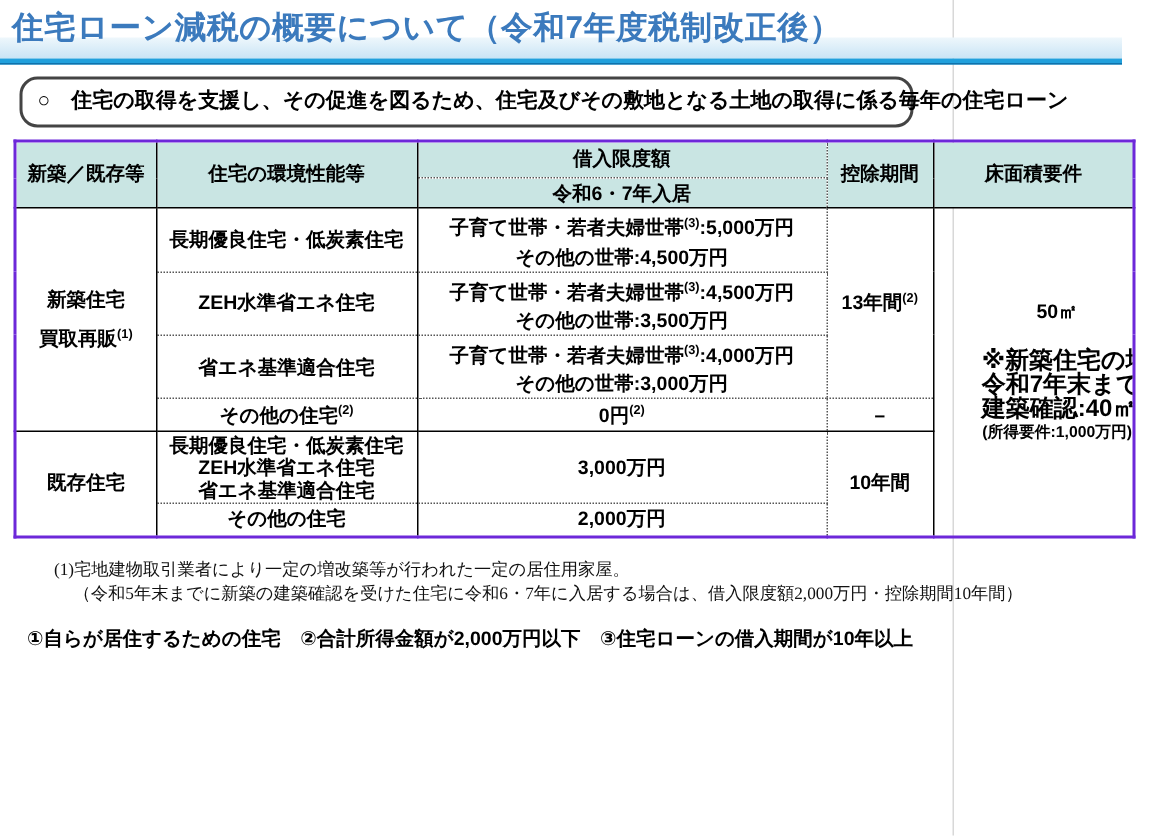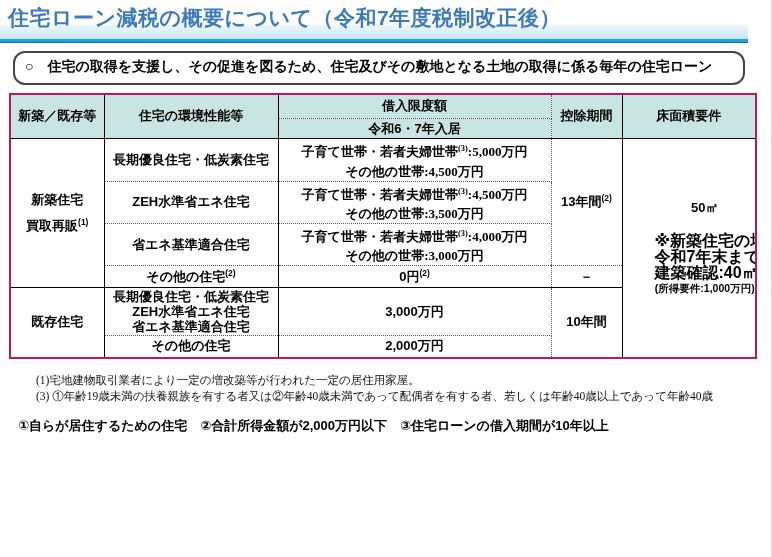--- a/index.html
+++ b/index.html
@@ -1,53 +1,53 @@
 <!DOCTYPE html>
 <html><head>
 <meta charset="utf-8">
 <style>
   * { box-sizing: border-box; }
   html,body { margin:0; padding:0; }
   body {
     width:772px; height:557px; background:#ffffff; overflow:hidden;
     font-family:"Liberation Sans","DejaVu Sans",sans-serif; color:#000;
   }
-  .page { position:relative; width:772px; height:557px; border-right:1px solid #d8d8d8; }
+  .page { position:relative; width:636px; height:557px; border-right:1px solid #d8d8d8; }
 
   
   .title-wrap { position:relative; height:44px; }
   .title-band { position:absolute; left:0; top:25px; width:748px; height:14px;
     background:linear-gradient(180deg,#eef7fc 0%,#c9e4f5 100%); }
   .title-rule { position:absolute; left:0; top:39px; width:748px; height:4px;
     background:#21a0dc; border-bottom:1px solid #0f72ab; }
   .title-text { position:relative; z-index:2; font-size:21px; font-weight:bold;
     color:#3b7abd; padding:4px 0 0 8px; letter-spacing:0.5px; white-space:nowrap; }
 
   
   .intro-box { margin:7px 26px 8px 13px; border:2px solid #444; border-radius:12px;
     padding:3px 10px 5px 10px; font-weight:bold; font-size:14px; line-height:1.55; }
   .intro-line { white-space:nowrap; }
   .intro-small { font-size:10.5px; }
 
   
   table { border-collapse:collapse; table-layout:fixed; width:746px; margin-left:9px;
-    border:2px solid #be185d; }
+    border:2px solid #6d28d9; }
   th,td { border:0; border-right:1px solid #000; border-bottom:1px solid #000;
     text-align:center; vertical-align:middle; font-weight:bold; padding:0; overflow:hidden; }
   th { background:#c9e5e3; font-size:13px; font-weight:bold; }
   td { font-size:13px;margin-left:47px; }
   sup { font-size:8.5px; font-weight:bold; }
   .dot-r { border-right:1px dotted #555; }
   .dot-b { border-bottom:1px dotted #555; }
   .no-r  { border-right:none; }
   .no-b  { border-bottom:none; }
   tr.hr1 { height:25px; } tr.hr2 { height:20px; }
   tr.r40 { height:40px; } tr.r22 { height:22px; } tr.r48 { height:48px; }
   .two-line { line-height:22px; }
-  .limit-line { line-height:19px; white-space:nowrap;font-family:Liberation Serif, serif; }
+  .limit-line { line-height:19px; white-space:nowrap; }
   .env3 { line-height:15px; white-space:nowrap; }
   .area-cell div { white-space:nowrap;padding-left:32px; }
   .area-main { font-size:13px; margin-bottom:16px; }
   .area-note { font-size:16px; line-height:16px; }
   .area-note-small { font-size:10.5px; line-height:15px; }
 
   
   .footnotes { margin:13px 0 0 36px; font-family:"Liberation Serif","DejaVu Serif",serif;
     font-size:11.5px; line-height:1.42; color:#111; }
   .fn-line { white-space:nowrap; }
@@ -147,20 +147,20 @@
 
     <tr class="r22">
       <td class="no-b">その他の住宅</td>
       <td class="dot-r no-b">2,000万円</td>
     </tr>
   </tbody>
     </table>
 
   <div class="footnotes">
     <div class="fn-line">(1)宅地建物取引業者により一定の増改築等が行われた一定の居住用家屋。</div>
-    <div class="fn-line">(3) ①年齢19歳未満の扶養親族を有する者又は②年齢40歳未満であって配偶者を有する者、若しくは年齢40歳以上であって年齢40歳</div>
+    <div class="fn-line fn-indent">（令和5年末までに新築の建築確認を受けた住宅に令和6・7年に入居する場合は、借入限度額2,000万円・控除期間10年間）</div>
   </div>
 
   <div class="reqs">
     <div class="req-line">①自らが居住するための住宅　②合計所得金額が2,000万円以下　③住宅ローンの借入期間が10年以上</div>
   </div>
 
 </div>
 
 </body></html>

